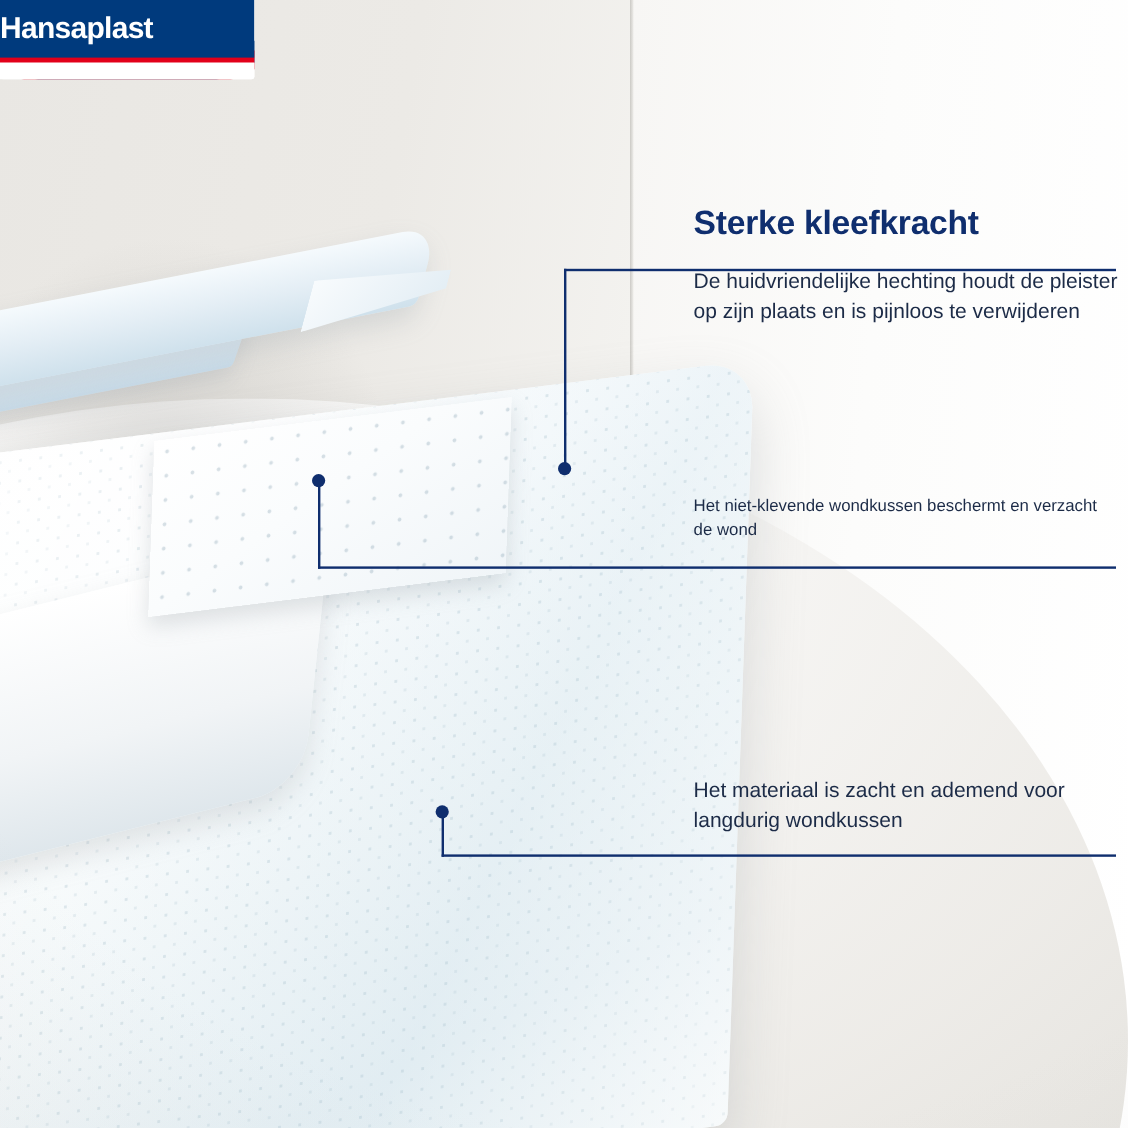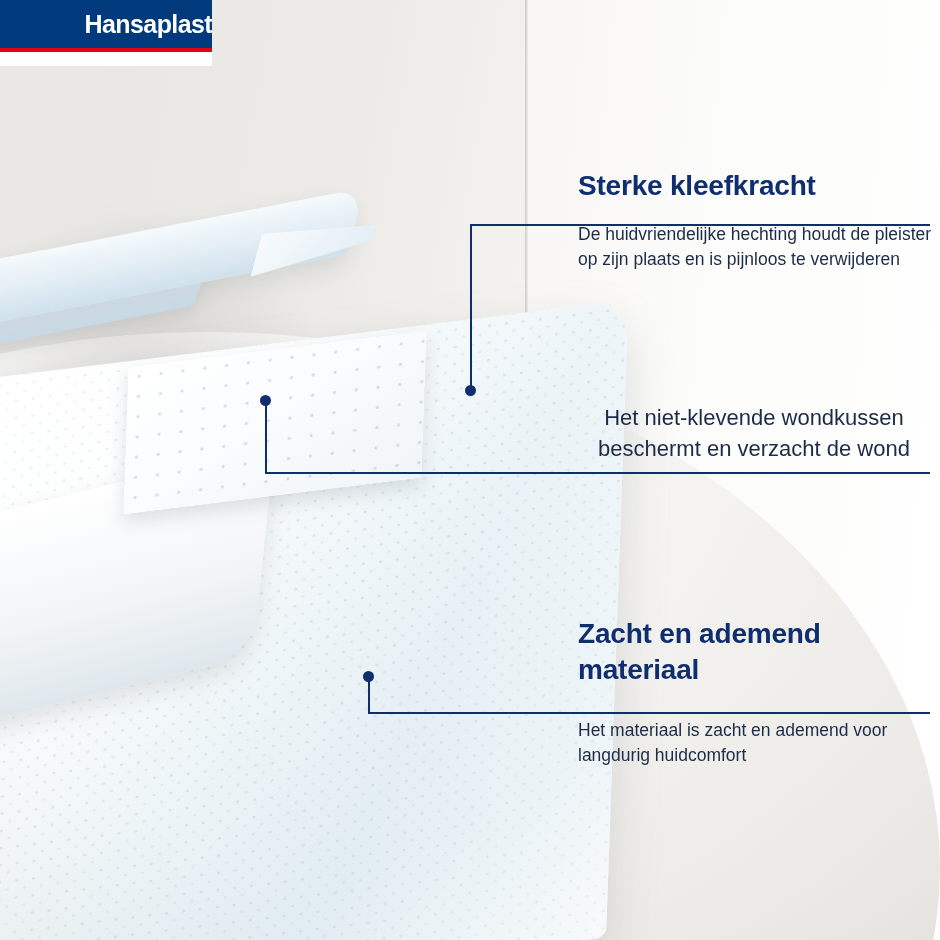--- a/index.html
+++ b/index.html
@@ -184,21 +184,21 @@
     color: #1c2b47;
     line-height: 1.42;
   }
 
   #callout-0 { left: 578px; top: 170px; width: 372px; }
   #callout-0 .callout-title { font-size: 28px; }
   #callout-0 .callout-body { font-size: 17.5px; margin-top: 20px; }
 
   #callout-1 { left: 578px; top: 372px; width: 352px; }
   #callout-1 .callout-title { font-size: 28px; line-height: 1.28; }
-  #callout-1 .callout-body { font-size: 22px; margin-top: 30px; text-align: center; }
+  #callout-1 .callout-body { font-size: 14px; margin-top: 40px; }
 
   #callout-2 { left: 578px; top: 616px; width: 352px; }
   #callout-2 .callout-title { font-size: 28px; line-height: 1.28; }
   #callout-2 .callout-body { font-size: 17.5px; margin-top: 30px; }
 
   
   .leader {
     position: absolute;
     background: #0f2e6e;
   }
@@ -240,21 +240,21 @@
   }
   .logo-band {
     position: absolute;
     left: 0;
     top: 0;
     width: 212px;
     height: 48px;
     background: #003a7d;
     display: flex;
     align-items: center;
-    justify-content: flex-end;
+    justify-content: flex-start;
   }
   .logo-word {
     color: #ffffff;
     font-size: 25px;
     font-weight: bold;
     letter-spacing: -0.6px;
   }
   .logo-curve {
     position: absolute;
     left: -12px;
@@ -326,22 +326,21 @@
   <div class="callout" id="callout-0">
     <div class="callout-title">Sterke kleefkracht</div>
     <div class="callout-body">De huidvriendelijke hechting houdt de pleister op zijn plaats en is pijnloos te verwijderen</div>
   </div>
 
   <div class="callout" id="callout-1">
     <div class="callout-body">Het niet-klevende wondkussen beschermt en verzacht de wond</div>
   </div>
 
   <div class="callout" id="callout-2">
-    <div class="callout-title">Zacht en ademend materiaal</div>
-    <div class="callout-body">Het materiaal is zacht en ademend voor langdurig huidcomfort</div>
+    <div class="callout-body">Het materiaal is zacht en ademend voor langdurig wondkussen</div>
   </div>
 
   <div class="logo">
     <div class="logo-curve"></div>
     <div class="logo-curve-red"></div>
     <div class="logo-curve-white"></div>
     <div class="logo-band">
       <span class="logo-word">Hansaplast</span>
     </div>
   </div>

